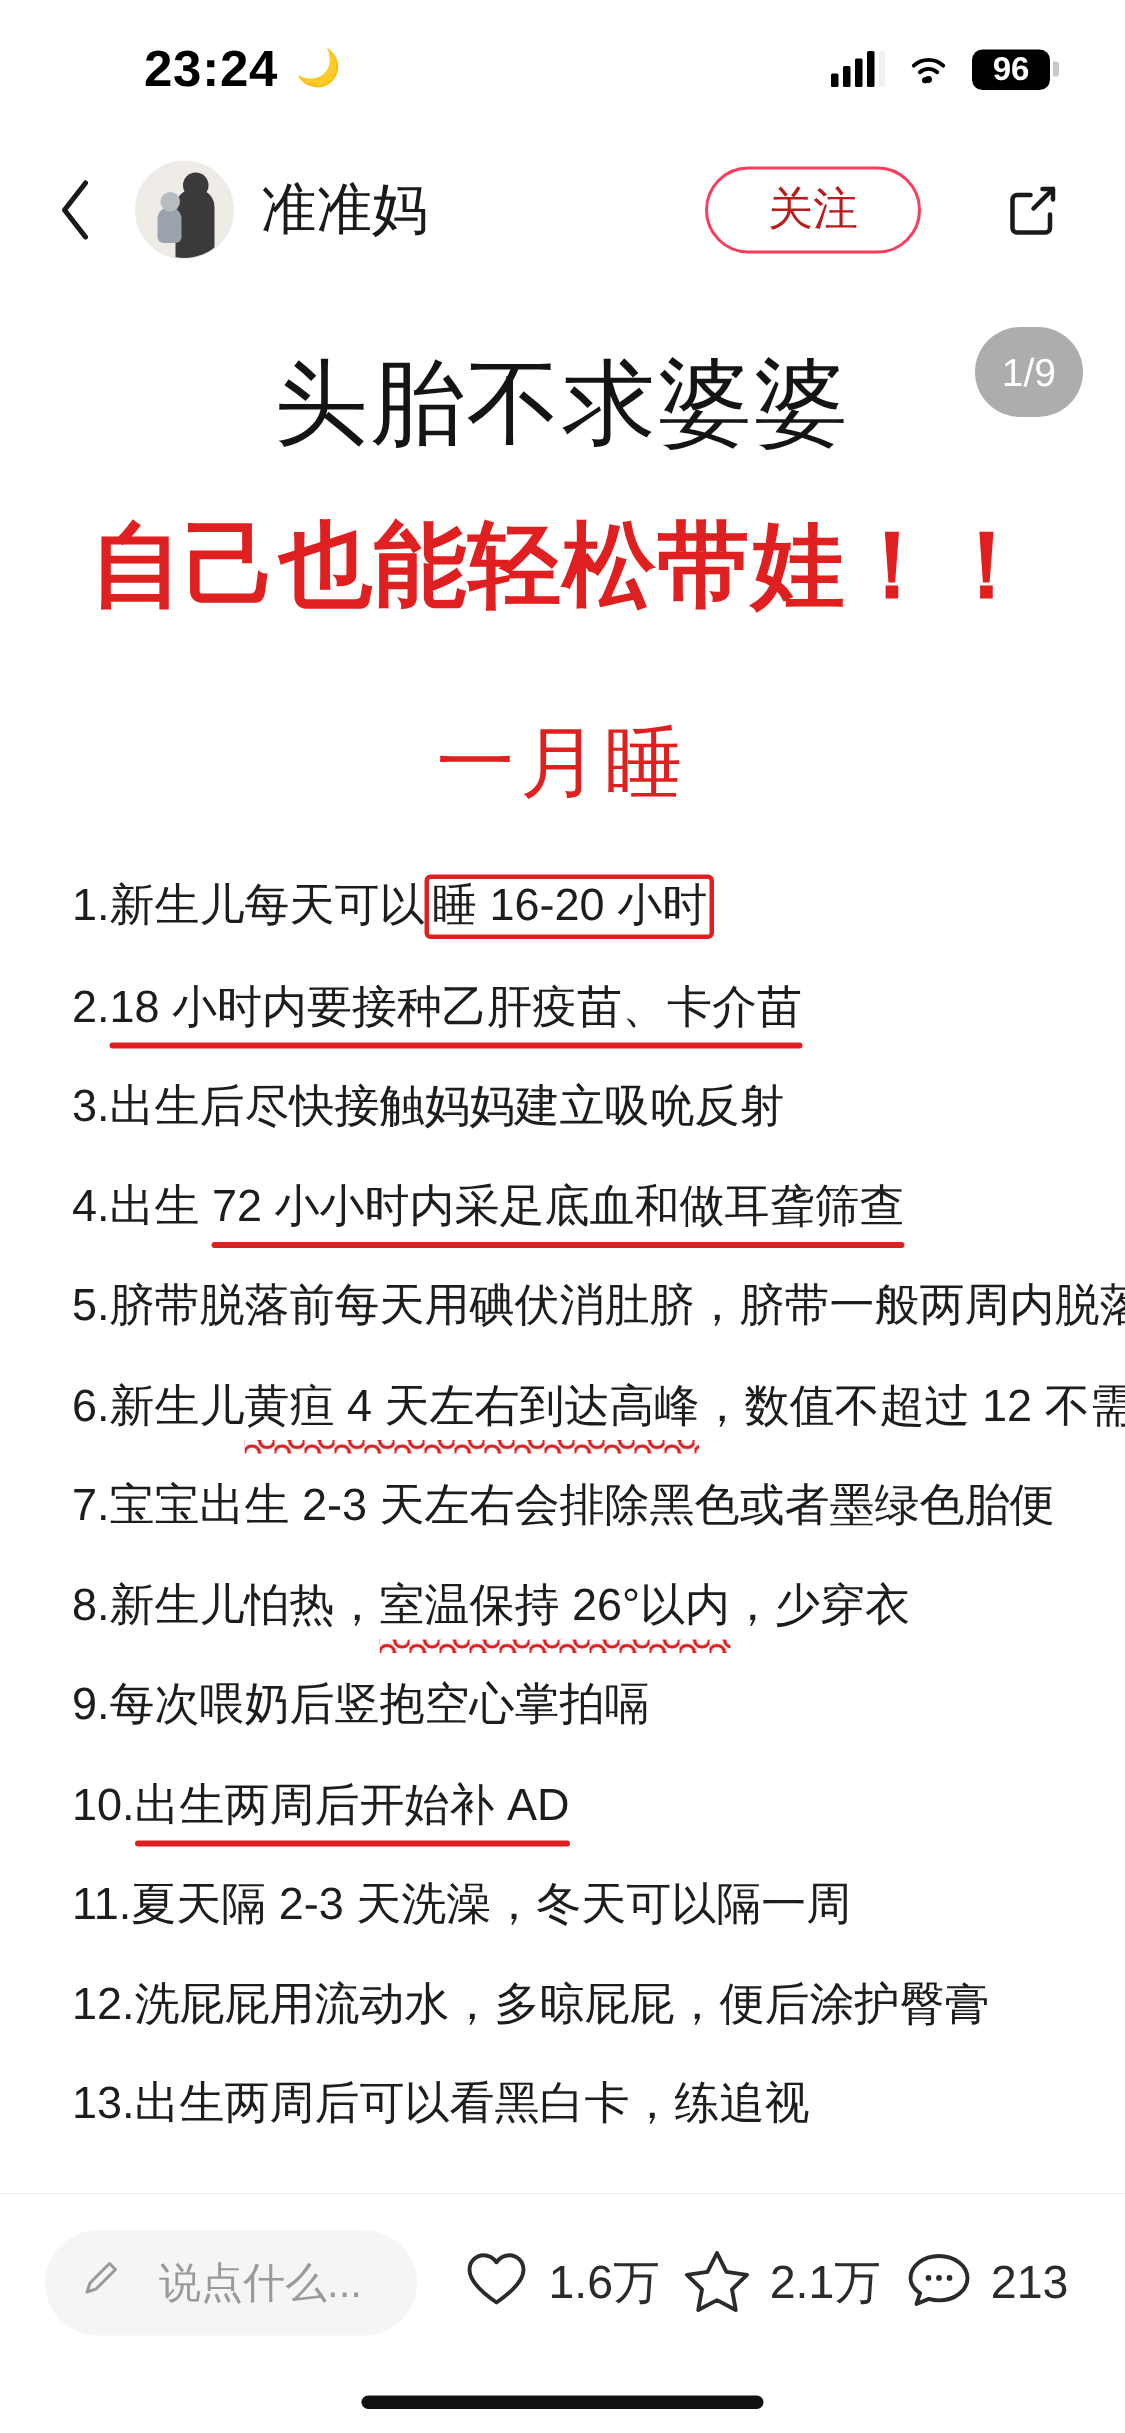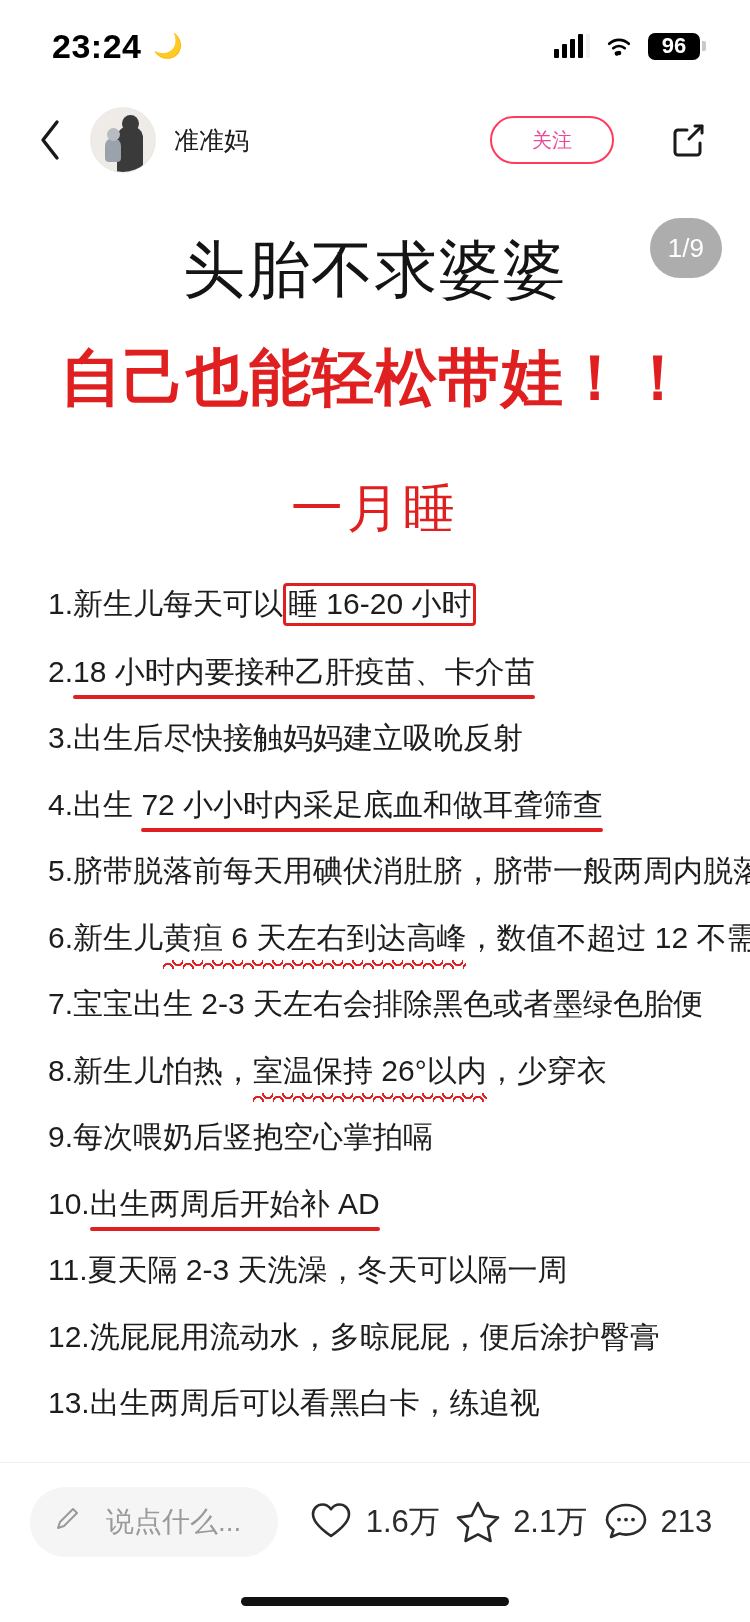--- a/index.html
+++ b/index.html
@@ -20,20 +20,21 @@
   }
 
   
   .statusbar {
     height: 92px;
     display: flex;
     align-items: center;
     justify-content: space-between;
     padding: 0 44px 0 52px;
     flex: 0 0 auto;
+    margin-left: 44px;
   }
   .status-left {
     display: flex;
     align-items: center;
     gap: 12px;
   }
   .clock {
     font-size: 34px;
     font-weight: bold;
     letter-spacing: 0.5px;
@@ -144,31 +145,31 @@
     border-radius: 8px 8px 4px 4px;
   }
   .av-babyhead {
     position: absolute;
     left: 16px; bottom: 31px;
     width: 13px; height: 13px;
     border-radius: 50%;
     background: #b7bcc2;
   }
   .nick {
-    font-size: 25px;
+    font-size: 37px;
     color: #1a1a1a;
     font-weight: 500;
     white-space: nowrap;
     text-align: center;
   }
   .nav-spacer { flex: 1 1 auto; }
   .follow-btn {
     border: 2px solid #ff3b5c;
-    color: #ec4899;
-    font-size: 20px;
+    color: #b91c1c;
+    font-size: 30px;
     border-radius: 38px;
     padding: 12px 40px;
     line-height: 1;
     background: #fff;
     cursor: pointer;
     font-weight: 500;
   }
   .share-btn {
     width: 56px; height: 56px;
     margin-left: 28px;
@@ -434,21 +435,21 @@
 
         <div class="item">
           <span>4.</span><span>出生 </span><span class="hl-ul">72 小小时内采足底血和做耳聋筛查</span>
         </div>
 
         <div class="item">
           <span>5.</span><span>脐带脱落前每天用碘伏消肚脐，脐带一般两周内脱落</span>
         </div>
 
         <div class="item">
-          <span>6.</span><span>新生儿</span><span class="hl-wave">黄疸 6 天左右到达高峰</span><span>，数值不超过 12 不需要干预</span>
+          <span>6.</span><span>新生儿</span><span class="hl-wave">黄疸 4 天左右到达高峰</span><span>，数值不超过 12 不需要干预</span>
         </div>
 
         <div class="item">
           <span>7.</span><span>宝宝出生 2-3 天左右会排除黑色或者墨绿色胎便</span>
         </div>
 
         <div class="item">
           <span>8.</span><span>新生儿怕热，</span><span class="hl-wave">室温保持 26°以内</span><span>，少穿衣</span>
         </div>
 

